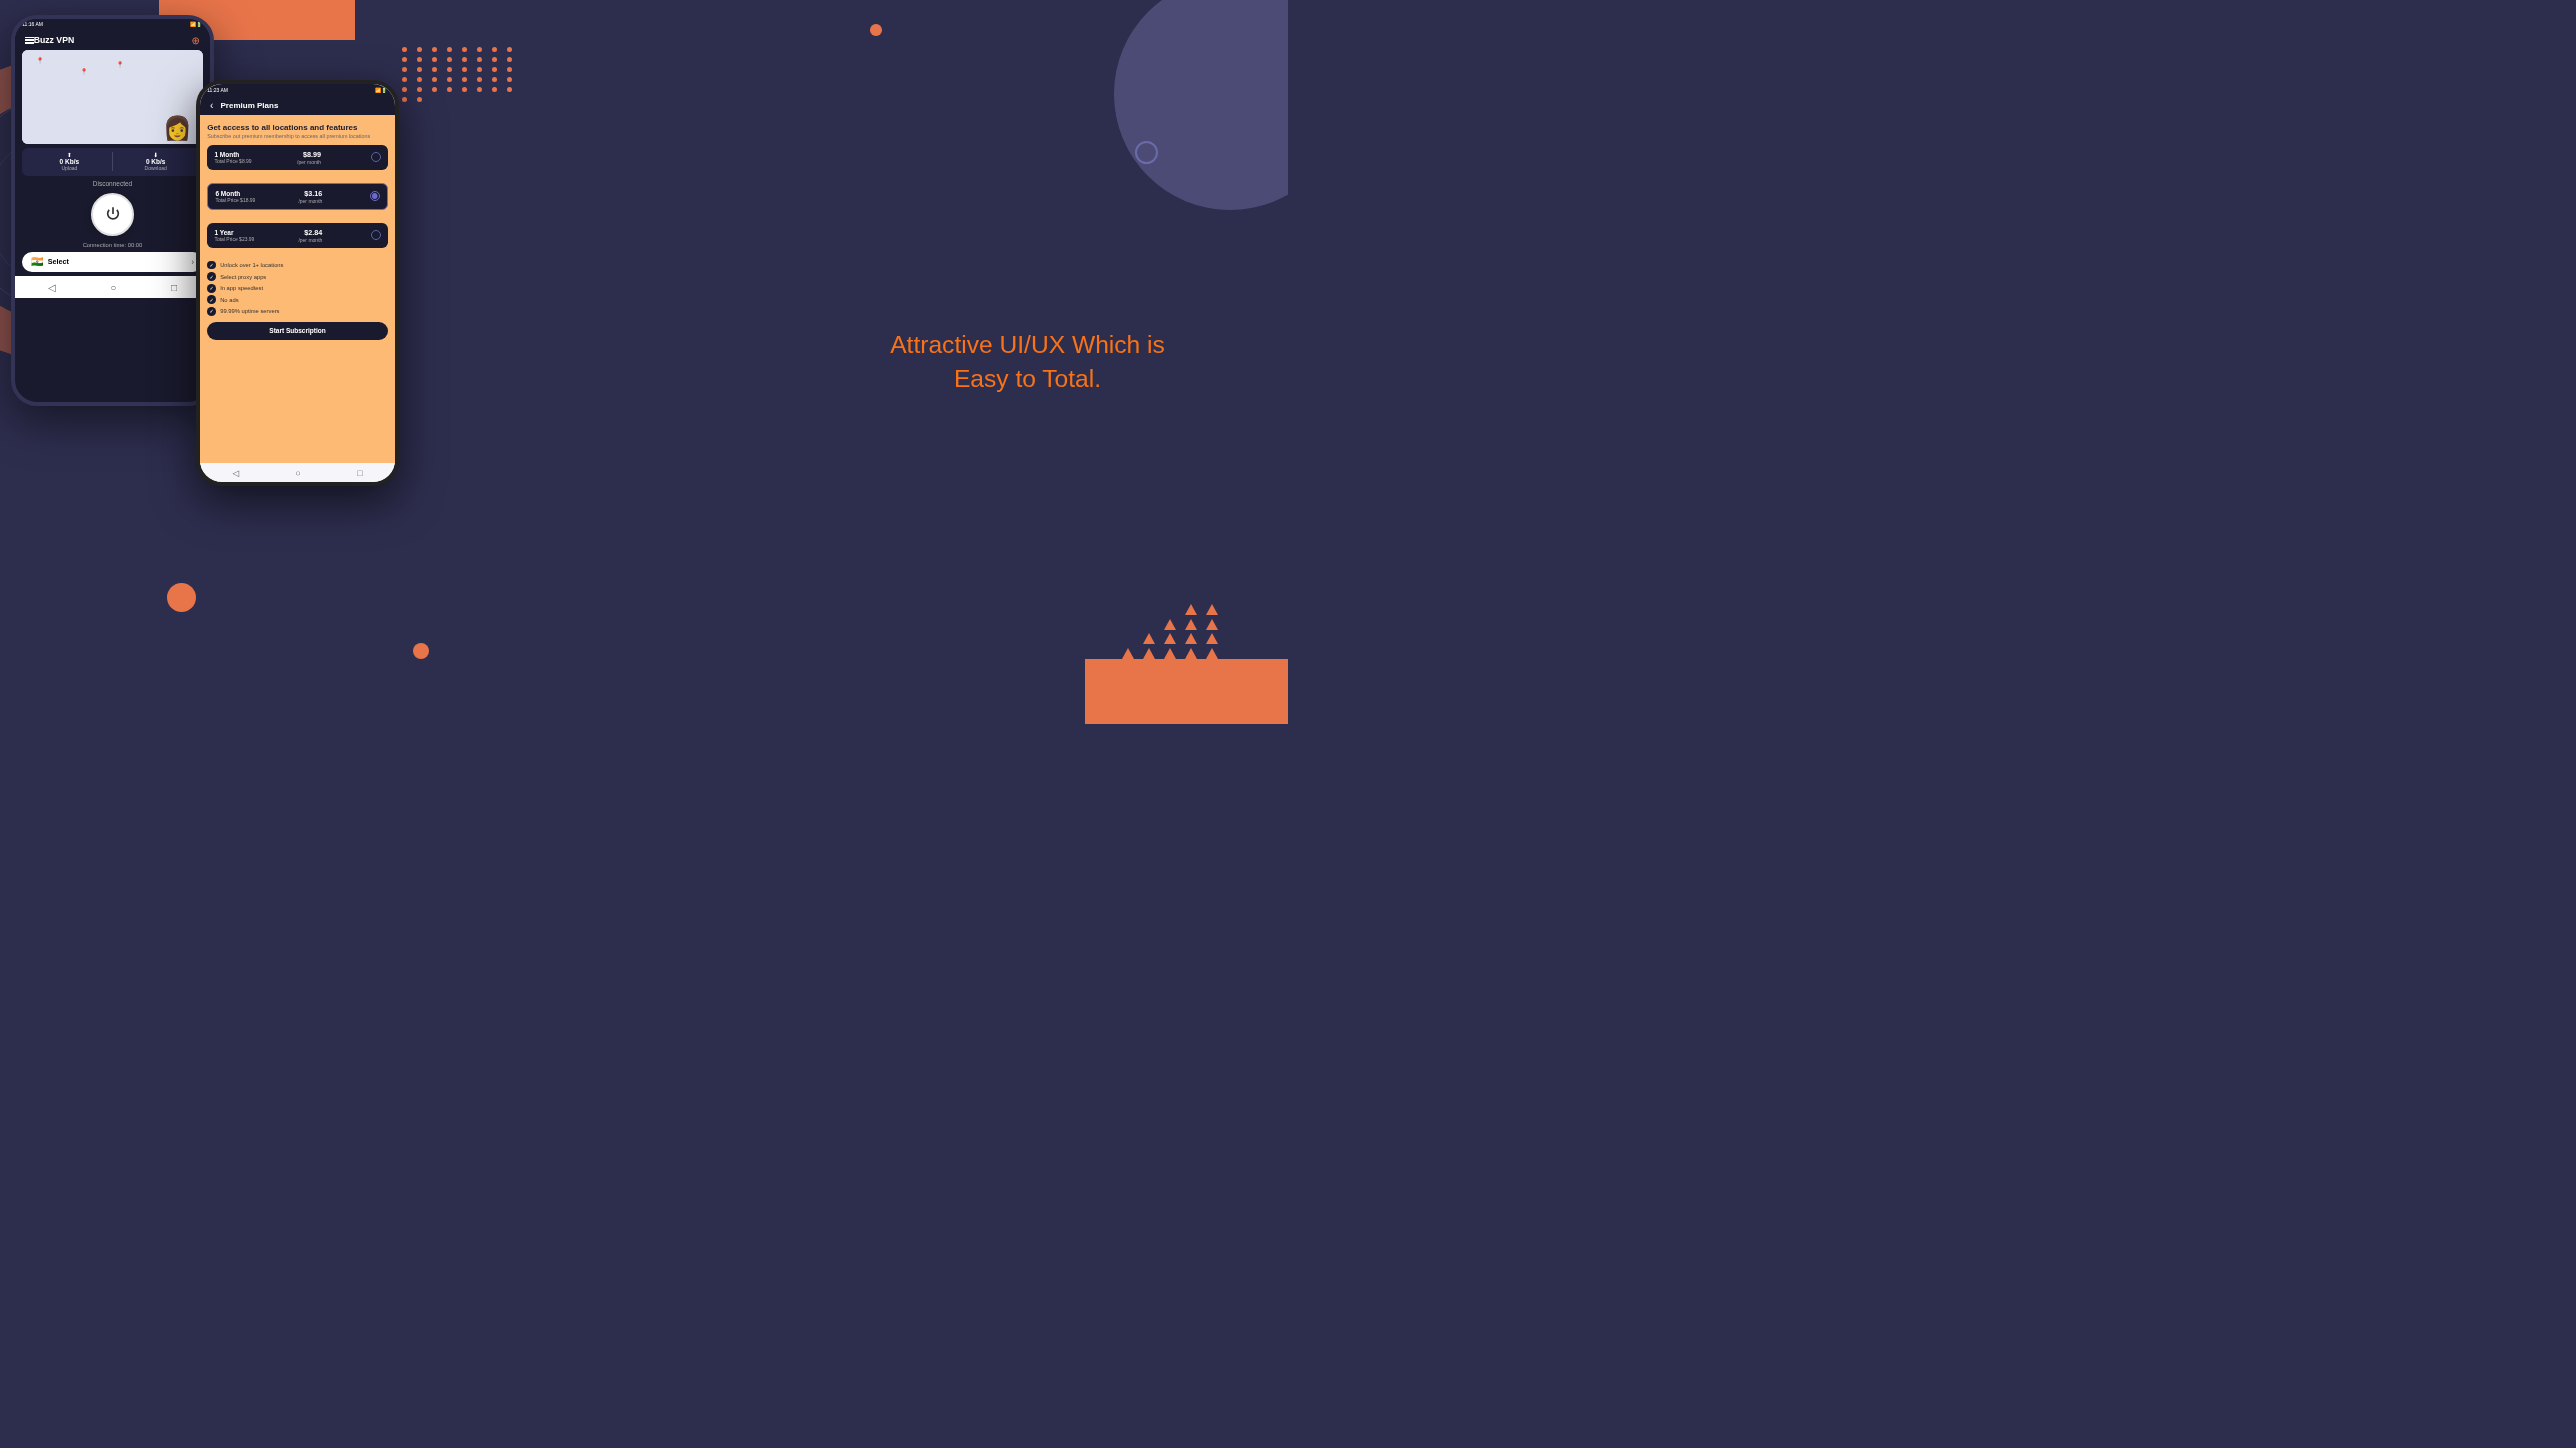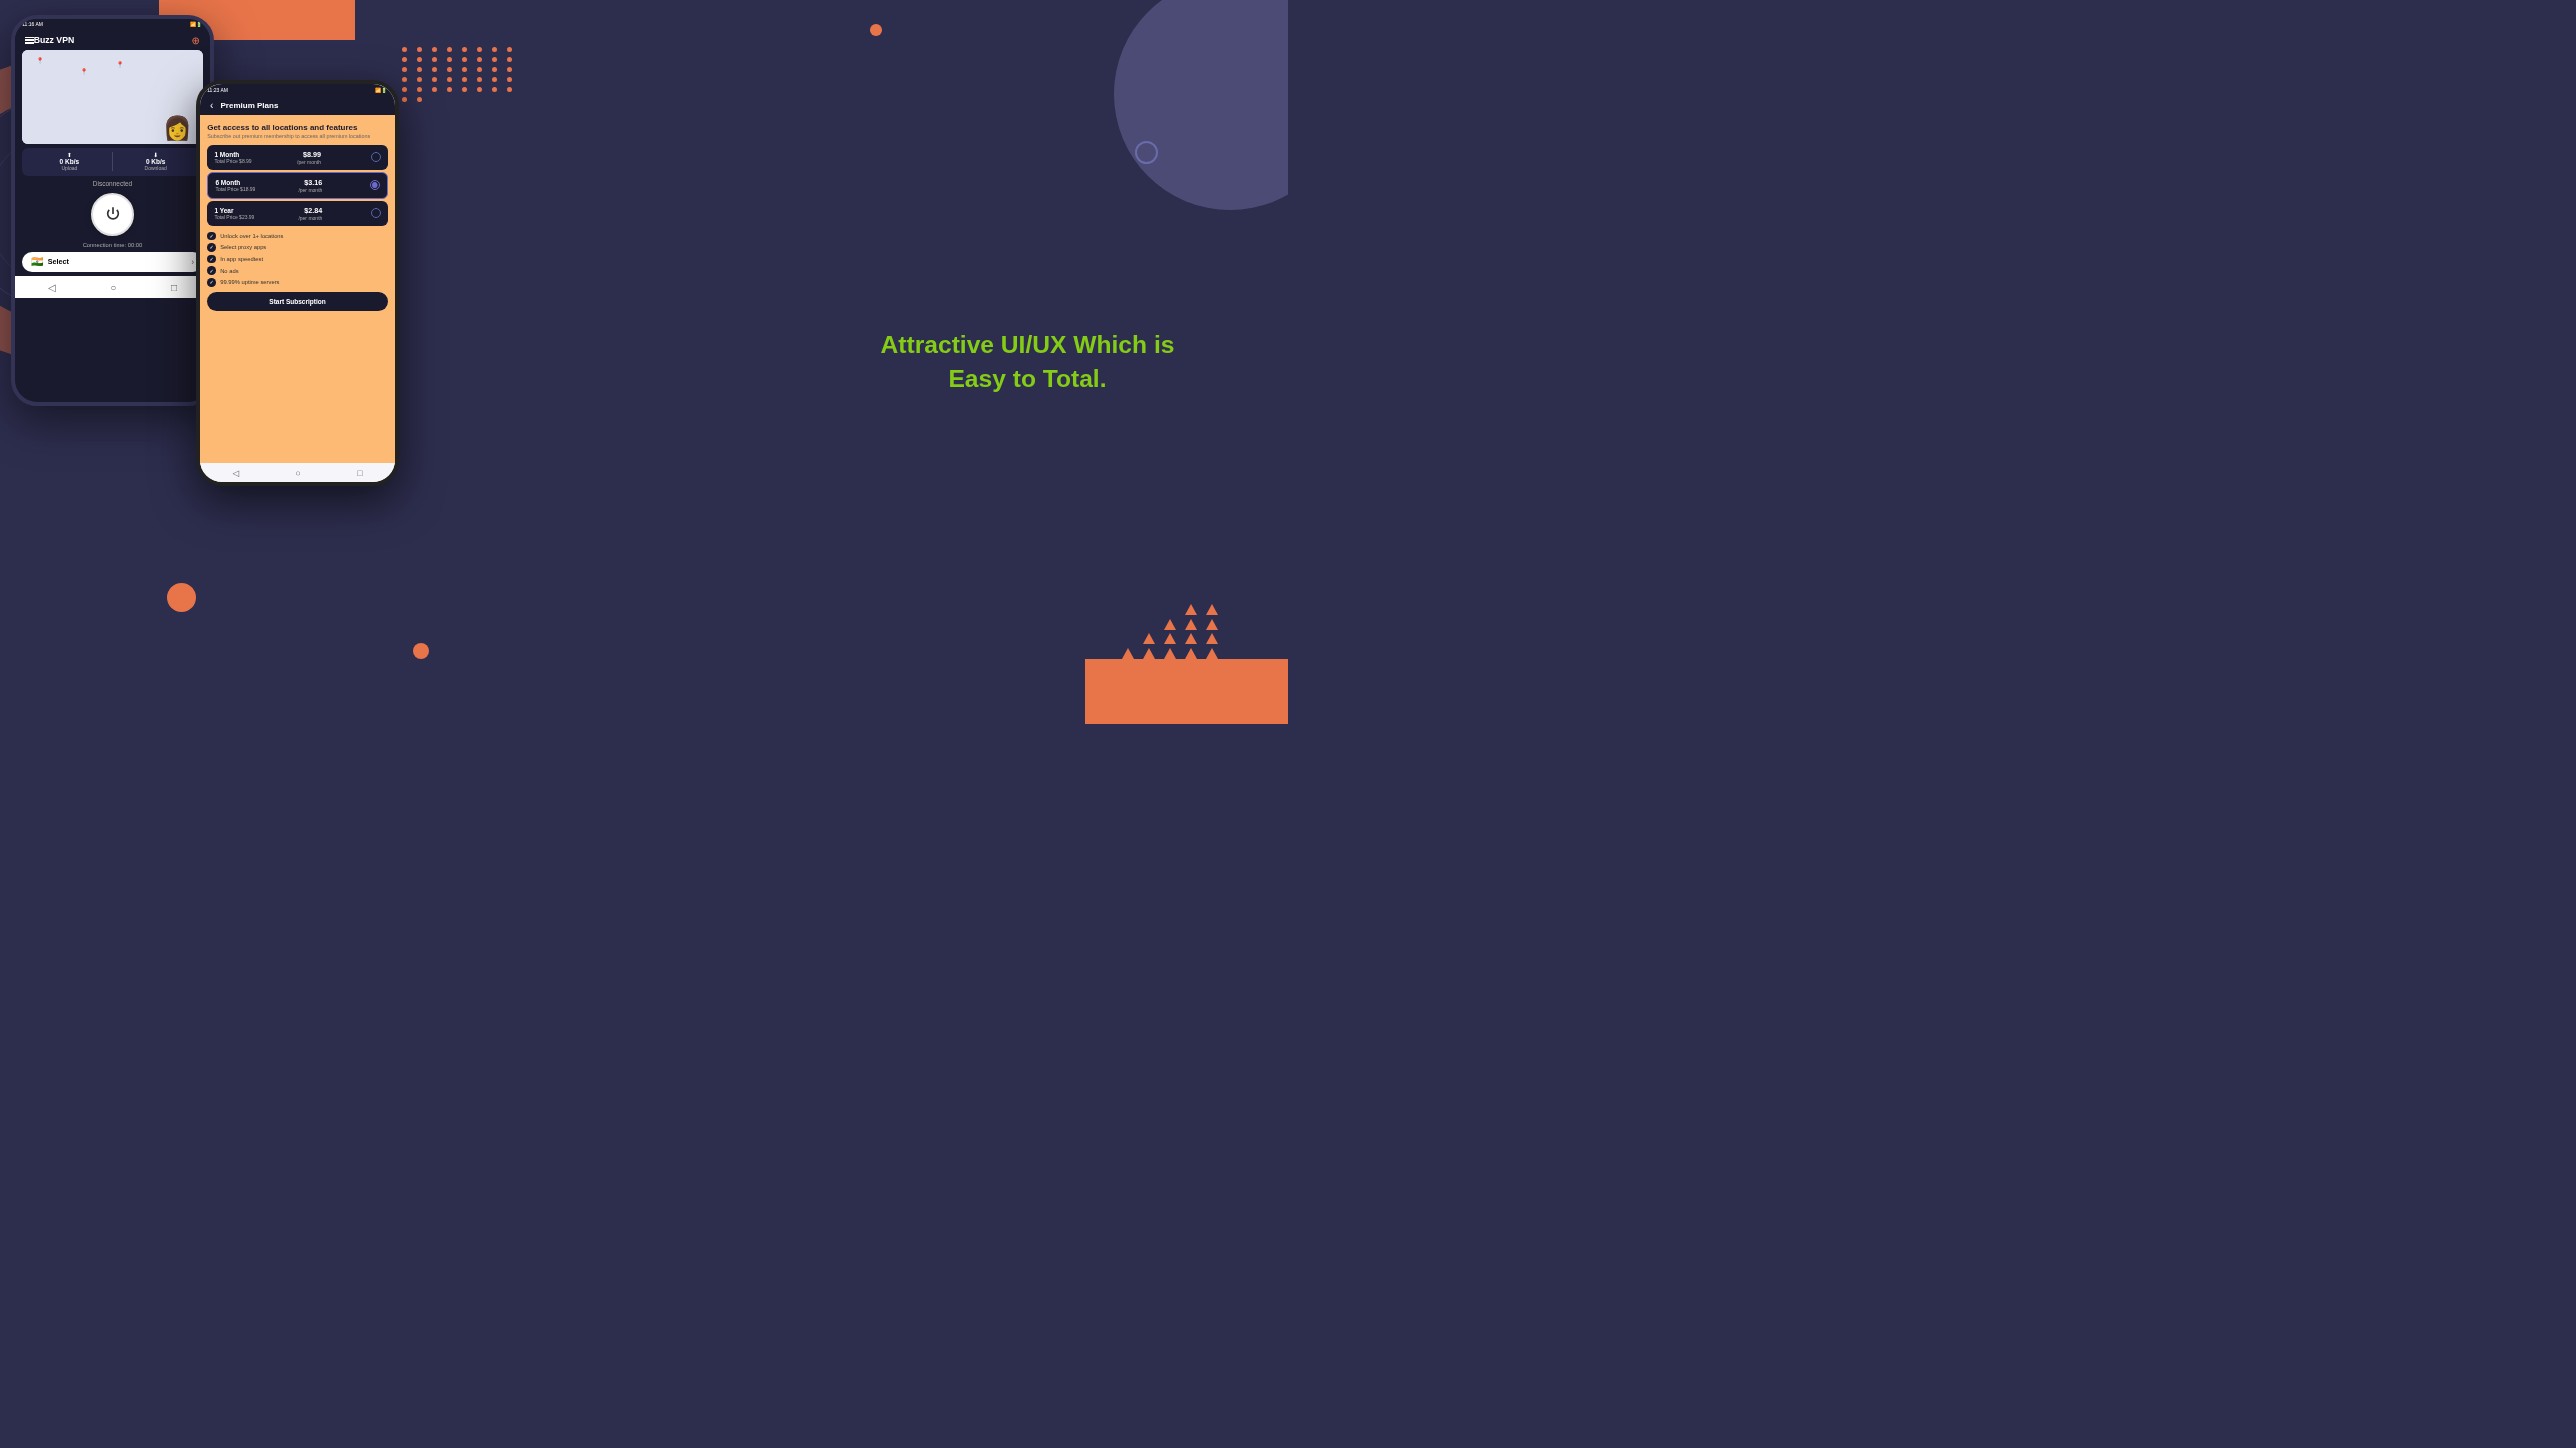--- a/index.html
+++ b/index.html
@@ -228,21 +228,21 @@
     .premium-subtext {
       font-size: 5.4px;
       color: #666;
       margin-bottom: 5.8px;
     }
 
     .plan-card {
       background: #1a1a2e;
       border-radius: 5.8px;
       padding: 5px 7.2px;
-      margin-bottom: 2px;
+      margin-bottom: 13px;
       display: flex;
       align-items: center;
       justify-content: space-between;
     }
 
     .plan-card.selected {
       background: #1a1a2e;
       border: 0.7px solid #6b6bcc;
     }
 
@@ -348,22 +348,22 @@
     .main-heading {
       font-size: 26px;
       font-weight: bold;
       color: #fff;
       line-height: 1.35;
       margin-bottom: 22px;
     }
 
     .sub-heading {
       font-size: 24.6px;
-      font-weight: bold;
-      color: #84cc16;
+      font-weight: normal;
+      color: #f97316;
       line-height: 1.4;
     }
 
     
     .hamburger {
       display: flex;
       flex-direction: column;
       gap: 1.4px;
     }
     .hamburger span {

